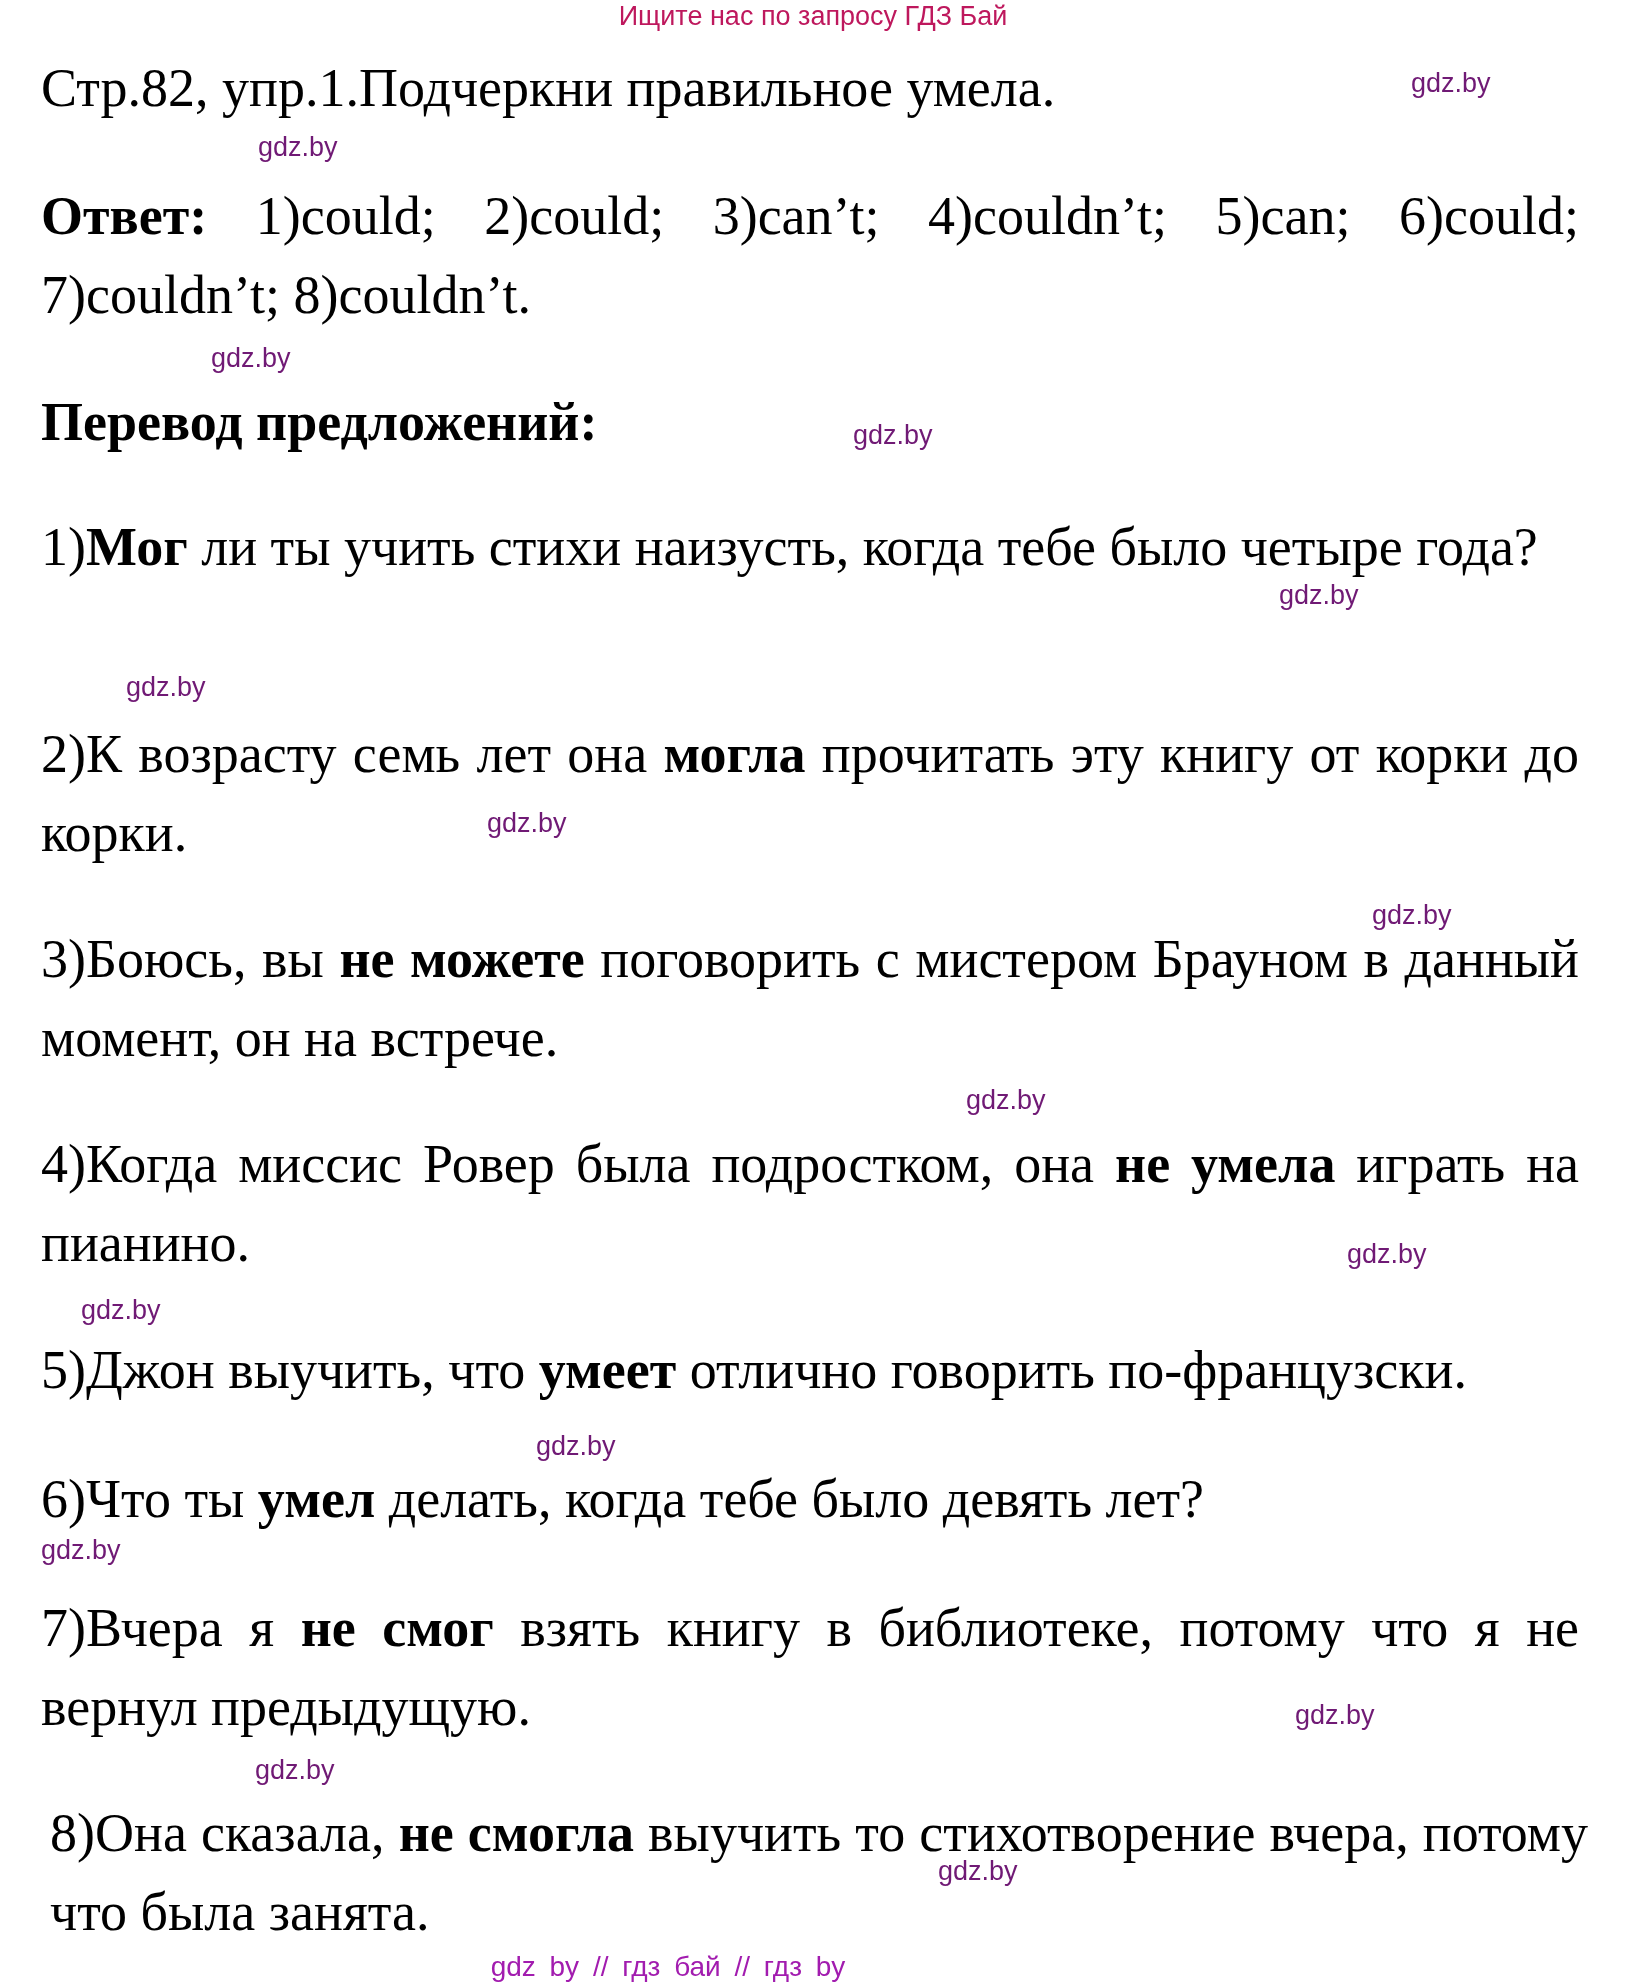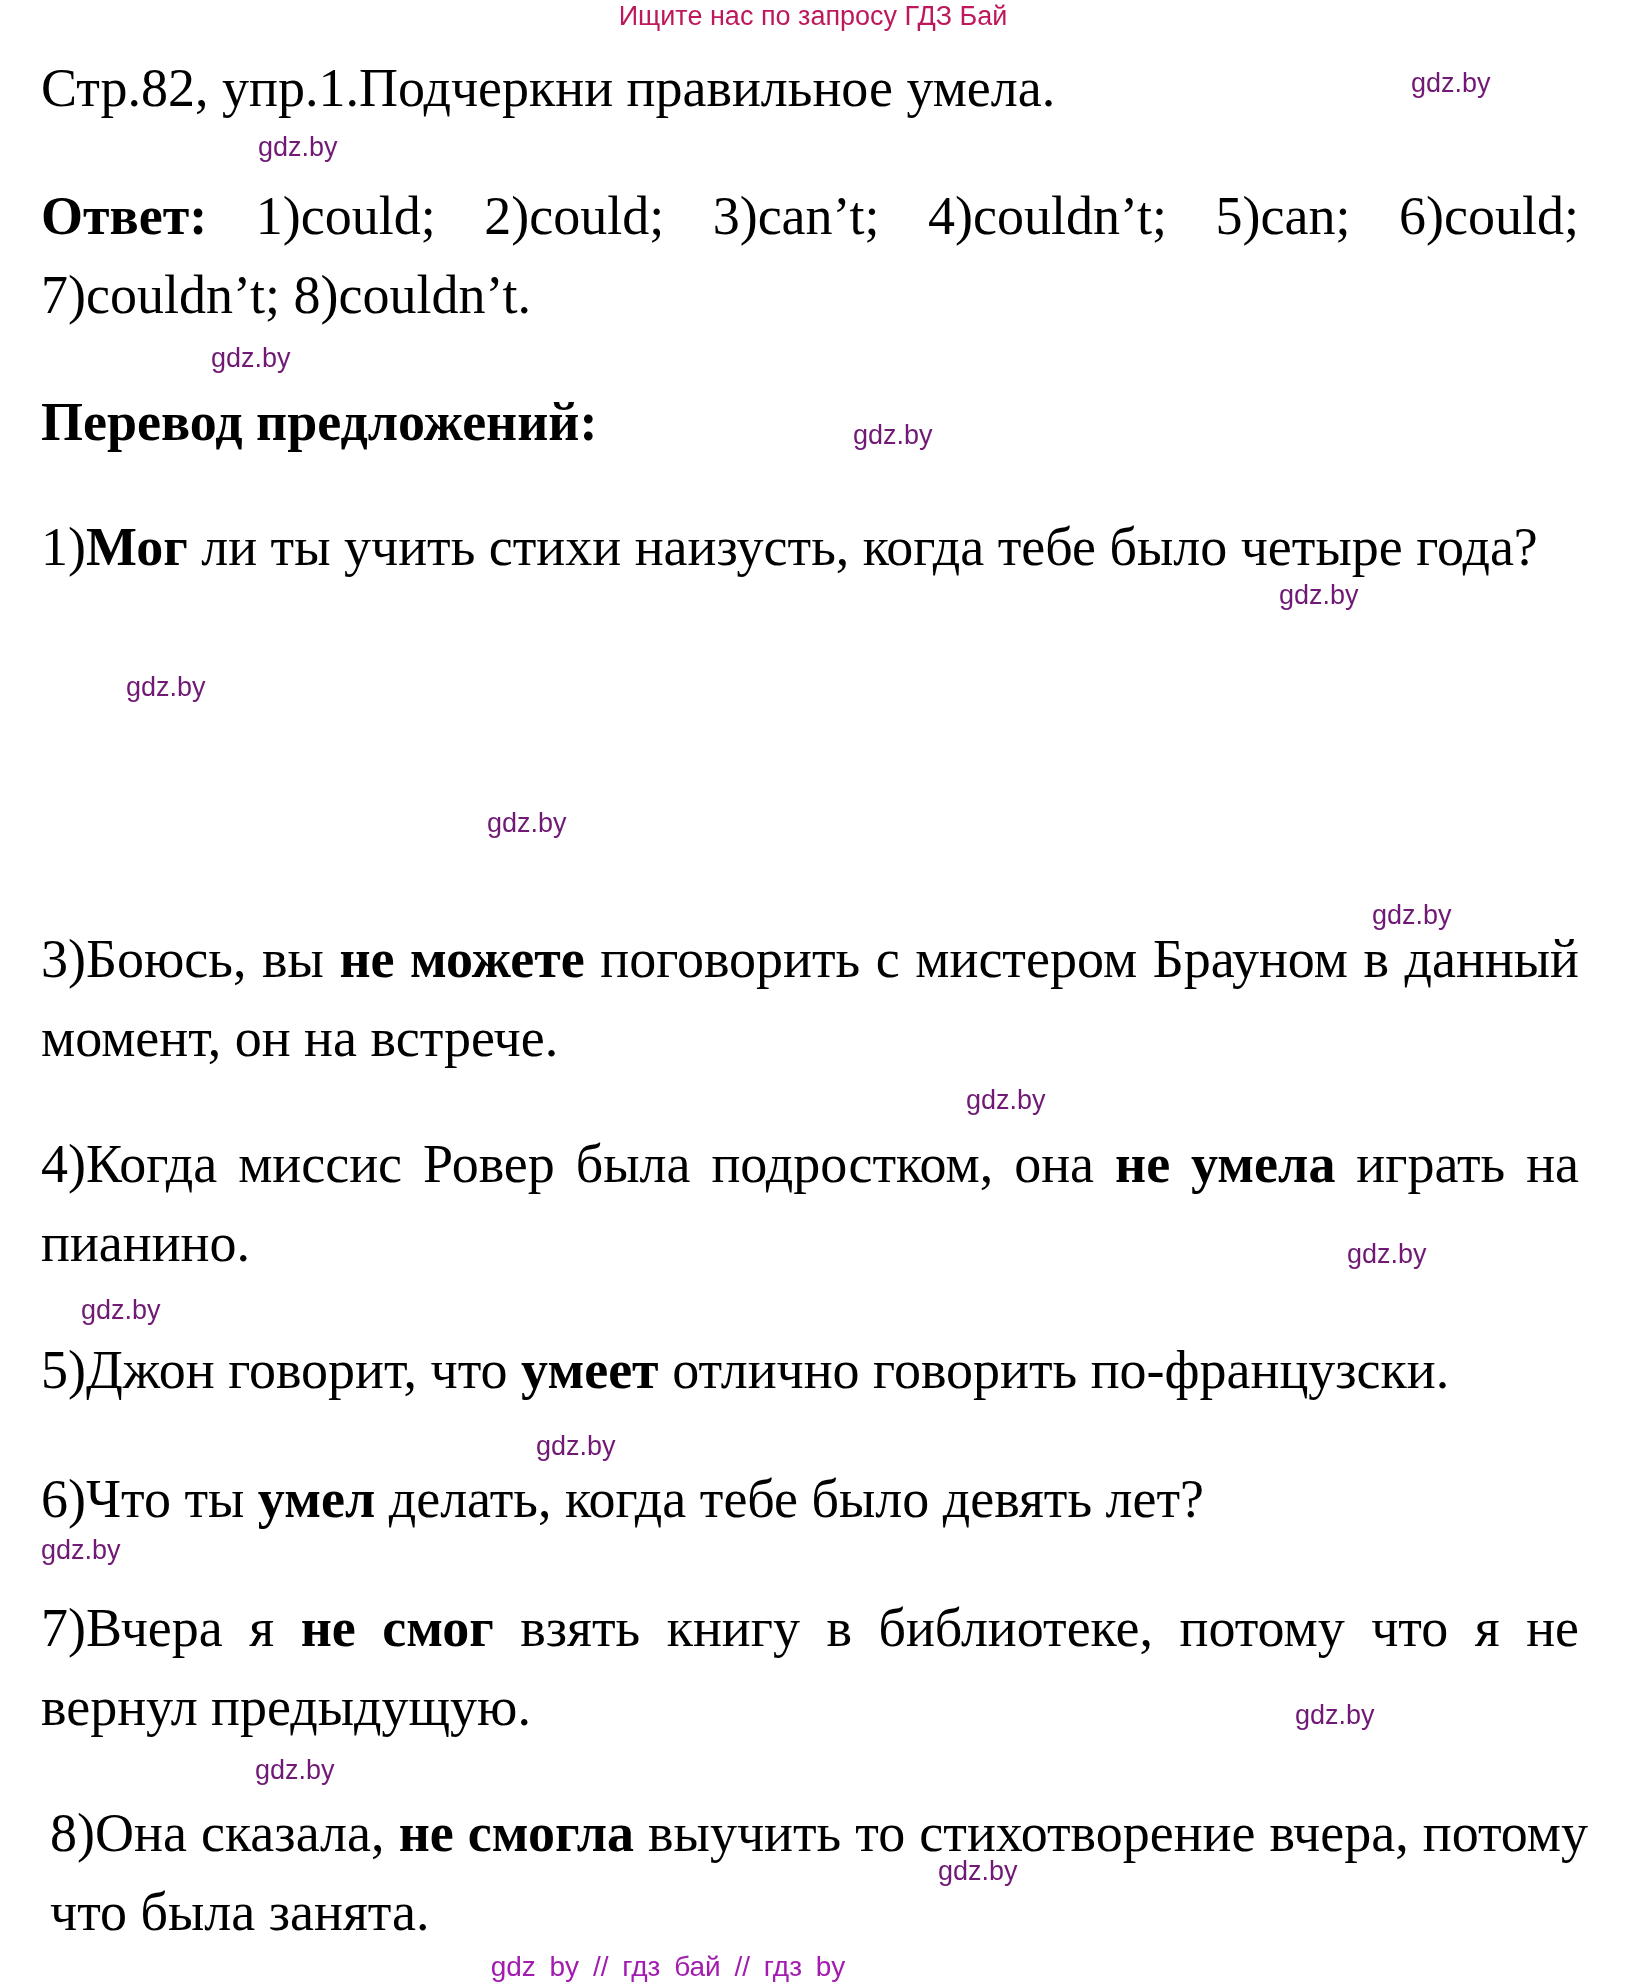--- a/index.html
+++ b/index.html
@@ -51,36 +51,39 @@
 
   <div class="heading serif">Перевод предложений:</div>
   <div class="wm" style="left:853px; top:420px;">gdz.by</div>
 
   <div class="para serif" style="top:508px;">
     <span>1)</span><span></span><b>Мог</b><span> ли ты учить стихи наизусть, когда тебе было четыре года?</span>
   </div>
   <div class="wm" style="left:1279px; top:580px;">gdz.by</div>
   <div class="wm" style="left:126px; top:672px;">gdz.by</div>
 
+  <div class="para serif" style="top:715px;">
+    <span>2)</span><span>К возрасту семь лет она </span><b>могла</b><span> прочитать эту книгу от корки до корки.</span>
+  </div>
   <div class="wm" style="left:487px; top:808px;">gdz.by</div>
   <div class="wm" style="left:1372px; top:900px;">gdz.by</div>
 
   <div class="para serif" style="top:920px;">
     <span>3)</span><span>Боюсь, вы </span><b>не можете</b><span> поговорить с мистером Брауном в данный момент, он на встрече.</span>
   </div>
   <div class="wm" style="left:966px; top:1085px;">gdz.by</div>
 
   <div class="para serif" style="top:1125px;">
     <span>4)</span><span>Когда миссис Ровер была подростком, она </span><b>не умела</b><span> играть на пианино.</span>
   </div>
   <div class="wm" style="left:1347px; top:1239px;">gdz.by</div>
   <div class="wm" style="left:81px; top:1295px;">gdz.by</div>
 
   <div class="para serif" style="top:1331px;">
-    <span>5)</span><span>Джон говорит, что </span><b>умеет</b><span> отлично говорить по-французски.</span>
+    <span>5)</span><span>Джон выучить, что </span><b>умеет</b><span> отлично говорить по-французски.</span>
   </div>
   <div class="wm" style="left:536px; top:1431px;">gdz.by</div>
 
   <div class="para serif" style="top:1460px;">
     <span>6)</span><span>Что ты </span><b>умел</b><span> делать, когда тебе было девять лет?</span>
   </div>
   <div class="wm" style="left:41px; top:1535px;">gdz.by</div>
 
   <div class="para serif" style="top:1589px;">
     <span>7)</span><span>Вчера я </span><b>не смог</b><span> взять книгу в библиотеке, потому что я не вернул предыдущую.</span>

